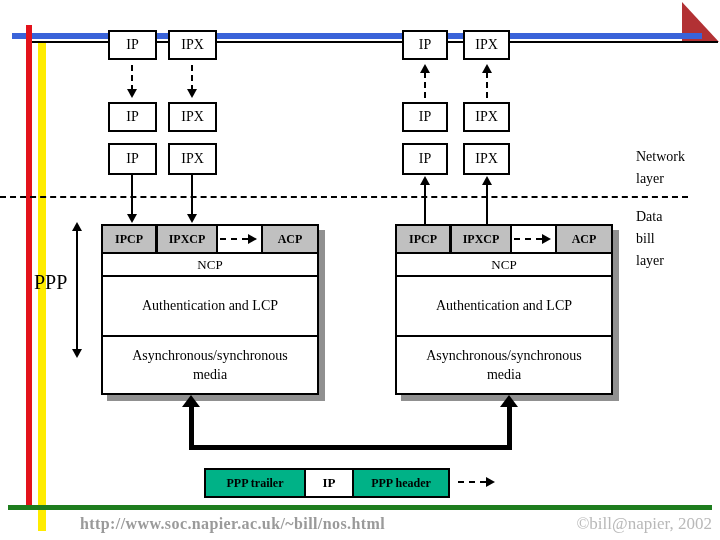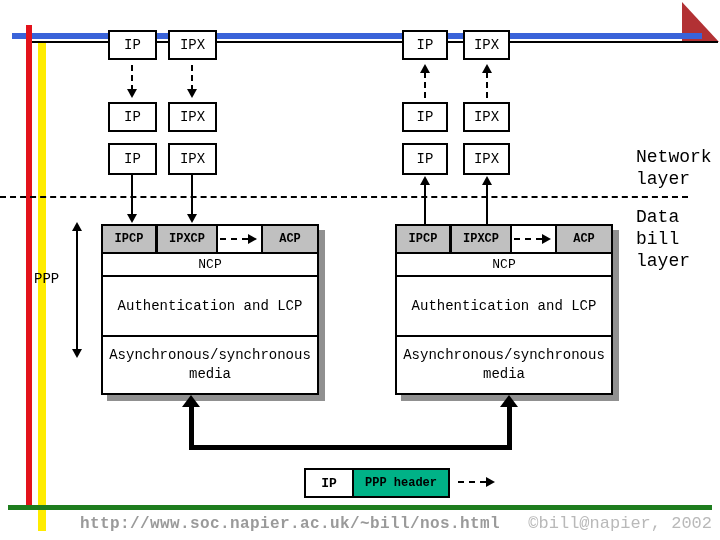--- a/index.html
+++ b/index.html
@@ -1,17 +1,17 @@
 <!DOCTYPE html>
 <html><head>
 <meta charset="utf-8">
 <style>
   html,body{margin:0;padding:0;background:#fff;}
   #slide{position:relative;width:720px;height:540px;background:#fff;overflow:hidden;
-         font-family:Liberation Mono, monospace;color:#000;}
+         font-family:Liberation Serif, serif;color:#000;}
   .abs{position:absolute;box-sizing:border-box;}
   
   .blue-bar{background:#3A63D9;}
   .red-bar{background:#E3121B;}
   .yellow-bar{background:#FFEC00;}
   .green-bar{background:#1E7D1E;}
   .black-hair{background:#000;}
   .corner-tri{width:37px;height:40px;background:#B23134;
               clip-path:polygon(0 0,100% 100%,0 100%);}
   
@@ -31,22 +31,22 @@
   .stack-top{position:relative;height:26px;}
   .sbox{position:absolute;top:-2px;height:30px;background:#C0C0C0;border:2px solid #000;
         box-sizing:border-box;display:flex;align-items:center;justify-content:center;
         font-size:12px;font-weight:bold;}
   .stack-ncp{height:25px;border-top:2px solid #000;border-bottom:2px solid #000;
              display:flex;align-items:center;justify-content:center;font-size:13px;box-sizing:border-box;}
   .stack-auth{height:58px;display:flex;align-items:center;justify-content:center;font-size:14px;}
   .stack-media{height:58px;border-top:2px solid #000;display:flex;flex-direction:column;
                align-items:center;justify-content:center;font-size:14px;line-height:19px;box-sizing:border-box;}
   
-  .layer-label{font-size:18px;line-height:22px;}
-  .ppp-label{font-size:14px;}
+  .layer-label{font-size:14px;line-height:22px;}
+  .ppp-label{font-size:20px;}
   
   .thick{background:#000;}
   
   .fbox{border:2px solid #000;display:flex;align-items:center;justify-content:center;
         font-size:12px;font-weight:bold;}
   .fbox.green{background:#00B287;}
   .fbox.white{background:#fff;font-size:13px;}
   
   .footer-url{font-size:16px;font-weight:bold;color:#9A9A9A;letter-spacing:0.4px;}
   .footer-copy{font-size:17px;color:#B9B9B9;margin-left:44px;}
@@ -187,20 +187,23 @@
       <div>media</div>
     </div>
   </div>
 
   <div class="abs thick" style="left:189px;top:406px;width:5px;height:44px;"></div>
   <div class="abs thick" style="left:507px;top:406px;width:5px;height:44px;"></div>
   <div class="abs thick" style="left:189px;top:445px;width:323px;height:5px;"></div>
   <div class="abs ah-u-big" style="left:182px;top:395px;"></div>
   <div class="abs ah-u-big" style="left:500px;top:395px;"></div>
 
+  <div class="abs fbox green" style="left:204px;top:468px;width:102px;height:30px;">
+      <span>PPP trailer</span>
+    </div>
   <div class="abs fbox white" style="left:304px;top:468px;width:50px;height:30px;">
       <span>IP</span>
     </div>
   <div class="abs fbox green" style="left:352px;top:468px;width:98px;height:30px;">
       <span>PPP header</span>
     </div>
   <div class="abs hdash" style="left:458px;top:481px;width:28px;"></div>
   <div class="abs ah-r" style="left:486px;top:477px;"></div>
 
   <div class="abs footer-url" style="left:80px;top:515px;">http://www.soc.napier.ac.uk/~bill/nos.html</div>

